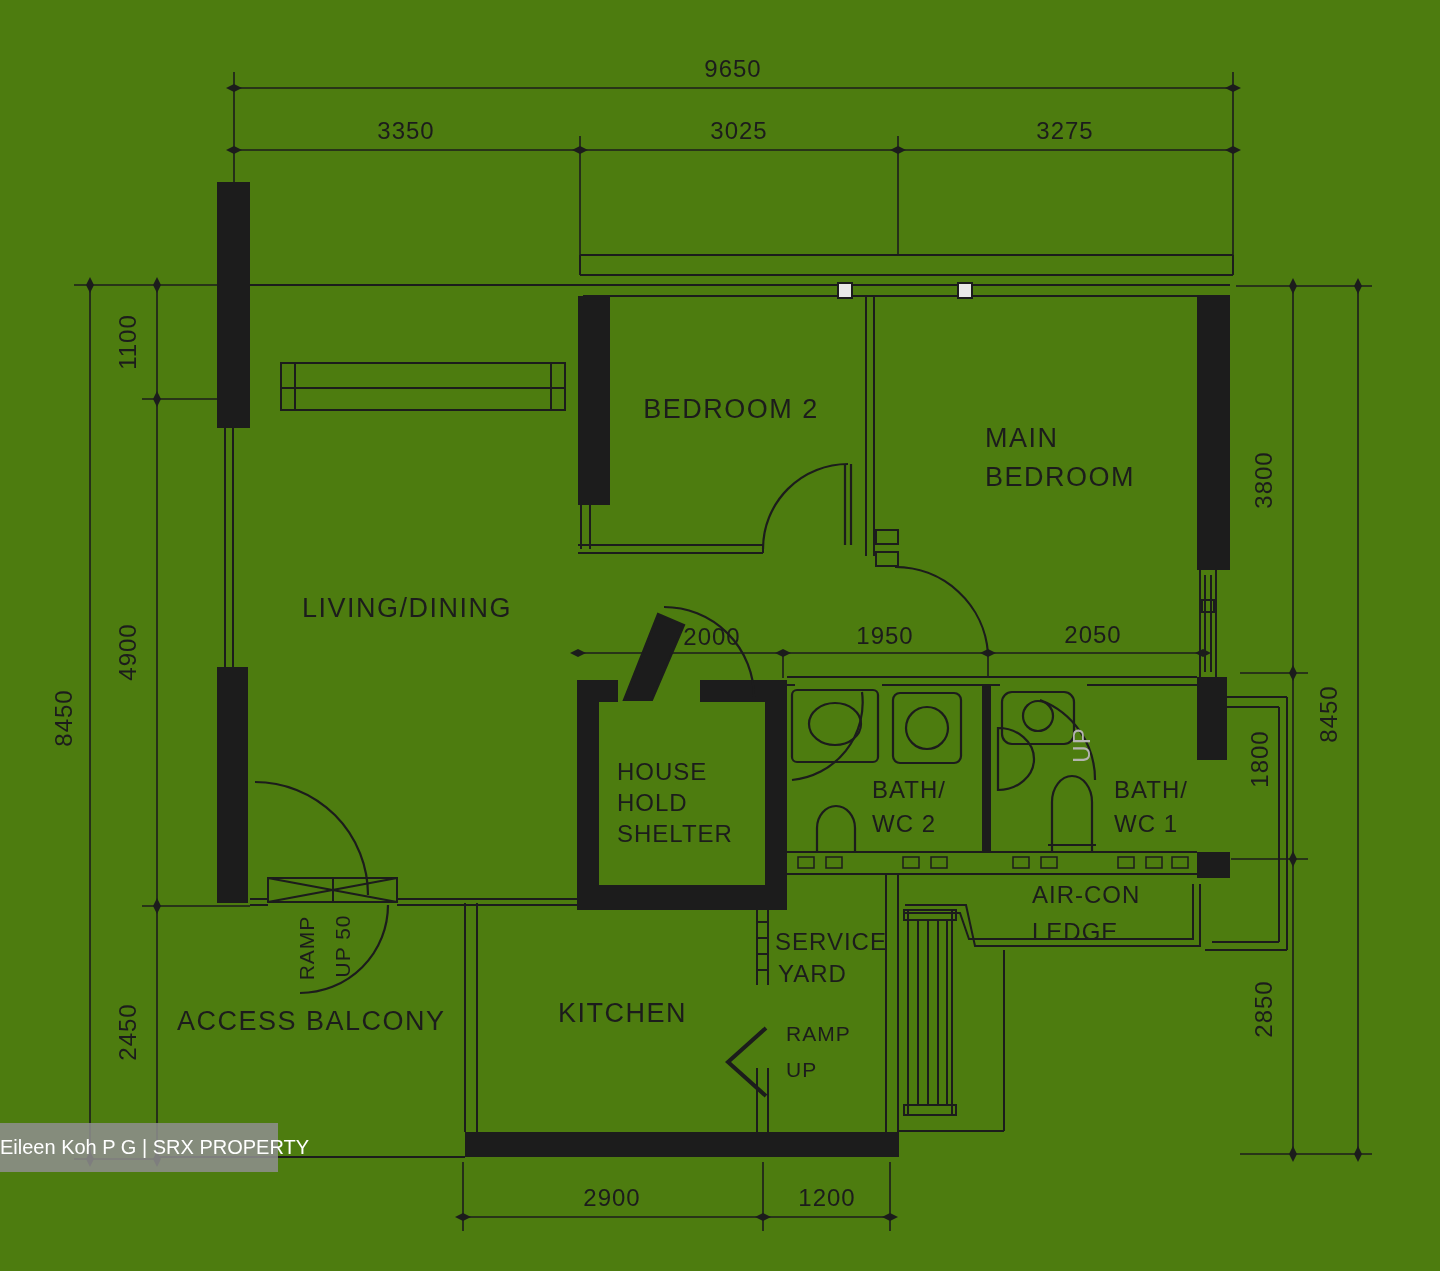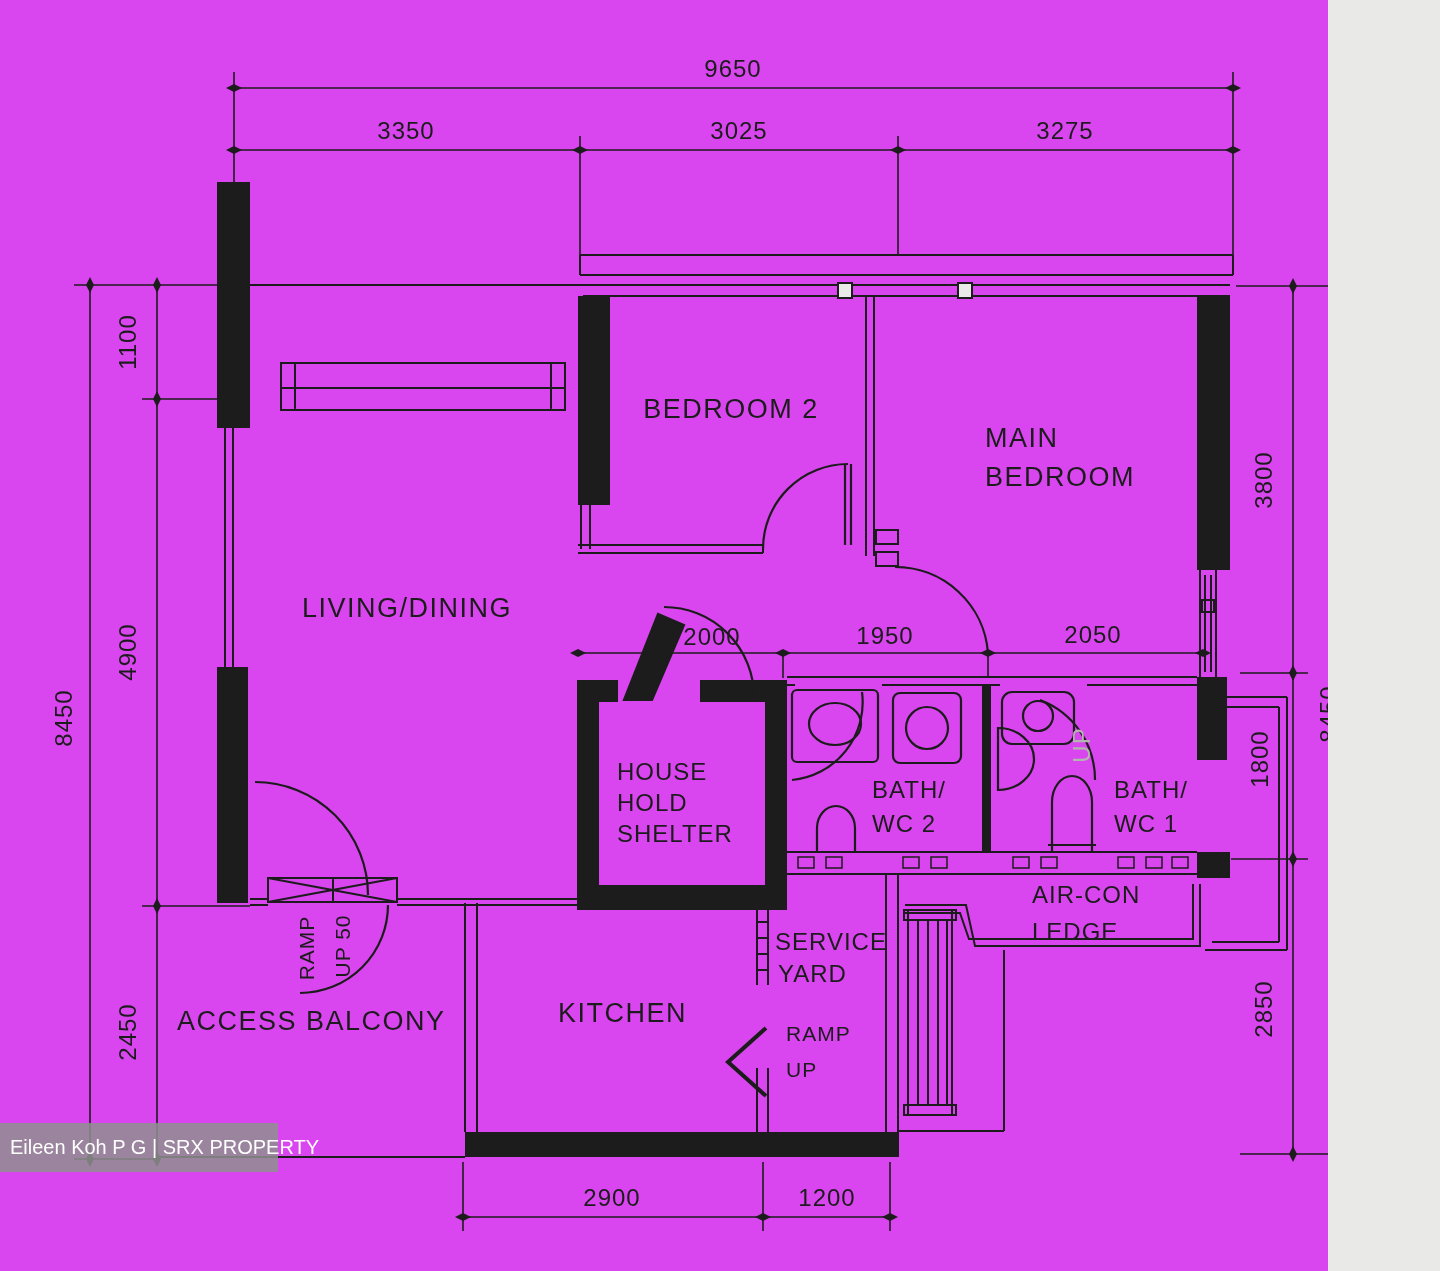--- a/index.html
+++ b/index.html
@@ -1,26 +1,26 @@
 <!DOCTYPE html>
 <html><head>
 <meta charset="utf-8">
 <style>
   html,body{margin:0;padding:0;background:#e9e9e7;}
   body{font-family:"Liberation Sans","DejaVu Sans",sans-serif;}
-  #stage{position:relative;width:1328px;height:1271px;background:#d946ef;overflow:hidden;text-align:right;}
+  #stage{position:relative;width:1440px;height:1271px;background:#4d7c0f;overflow:hidden;text-align:right;}
   svg text{fill:#1c1c1c;letter-spacing:1px;}
   .dim{font-size:24px;}
   .room{font-size:27px;letter-spacing:1.5px;}
   .room-sm{font-size:24px;letter-spacing:1px;}
   .tiny{font-size:21px;}
   .faint{fill:#b4b4b0 !important;}
   #watermark{position:absolute;left:0;top:1123px;width:278px;height:49px;
     background:rgba(143,143,143,0.85);color:#ffffff;font-size:20px;
-    line-height:49px;padding-left:10px;box-sizing:border-box;white-space:nowrap;}
+    line-height:49px;box-sizing:border-box;white-space:nowrap;}
 </style>
 </head>
 <body>
 
 <div id="stage">
 <svg width="1440" height="1271" viewBox="0 0 1440 1271">
 
   <g stroke="#1c1c1c" stroke-width="1.6" fill="none">
 
     <line x1="234" y1="88" x2="1233" y2="88"></line>

